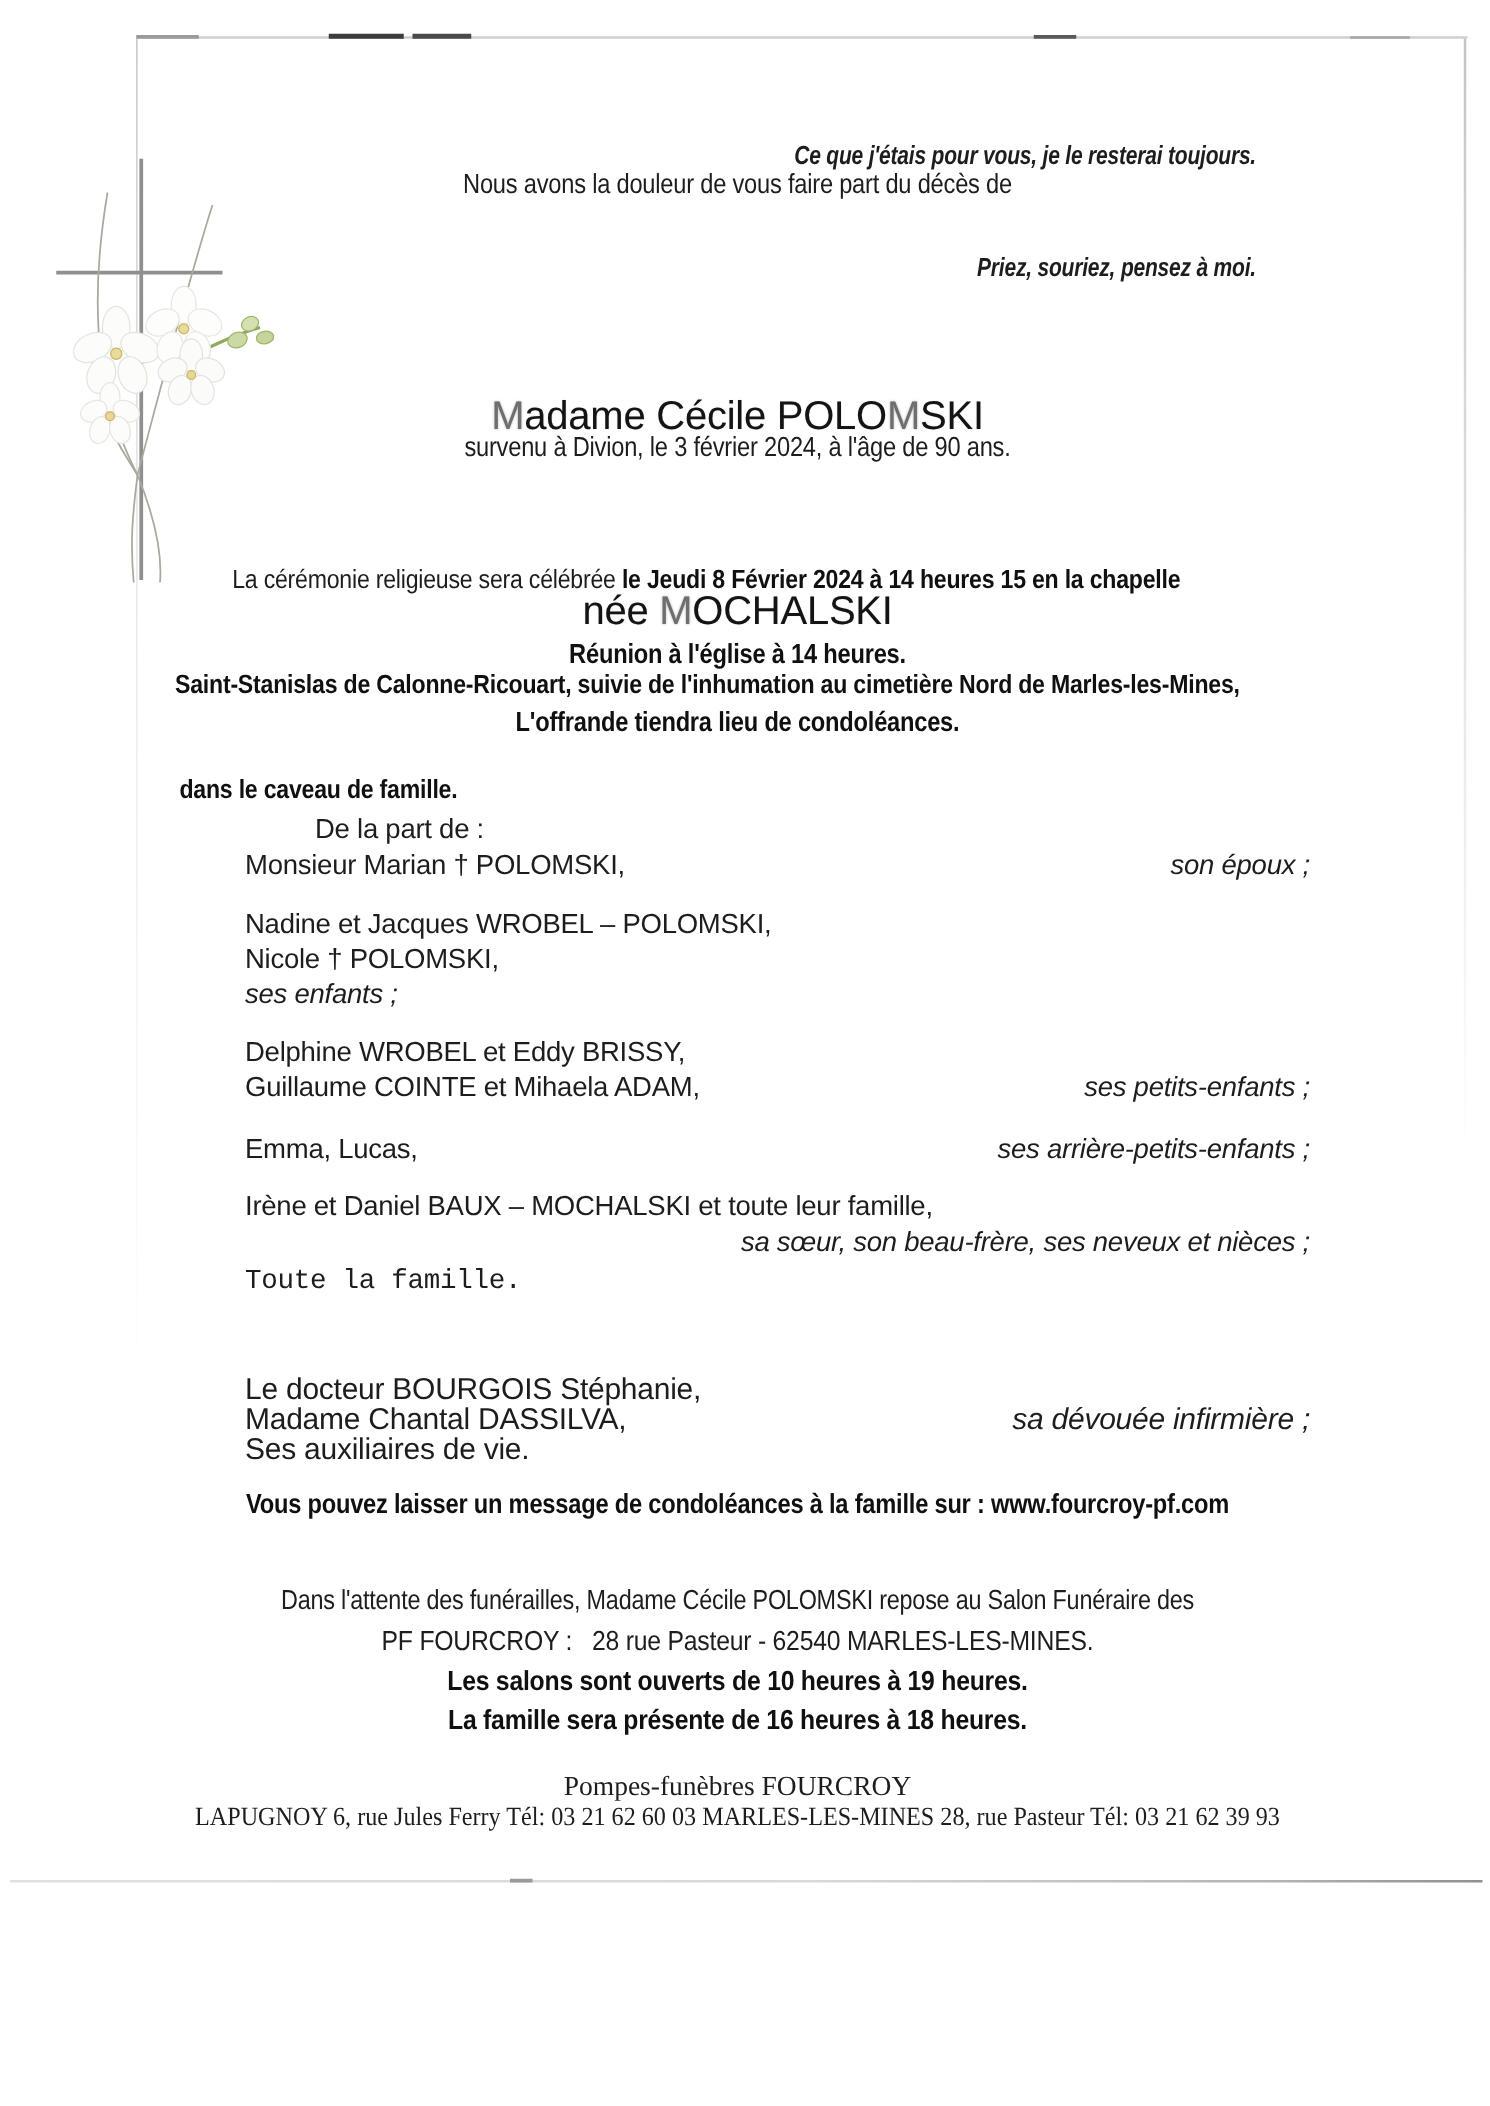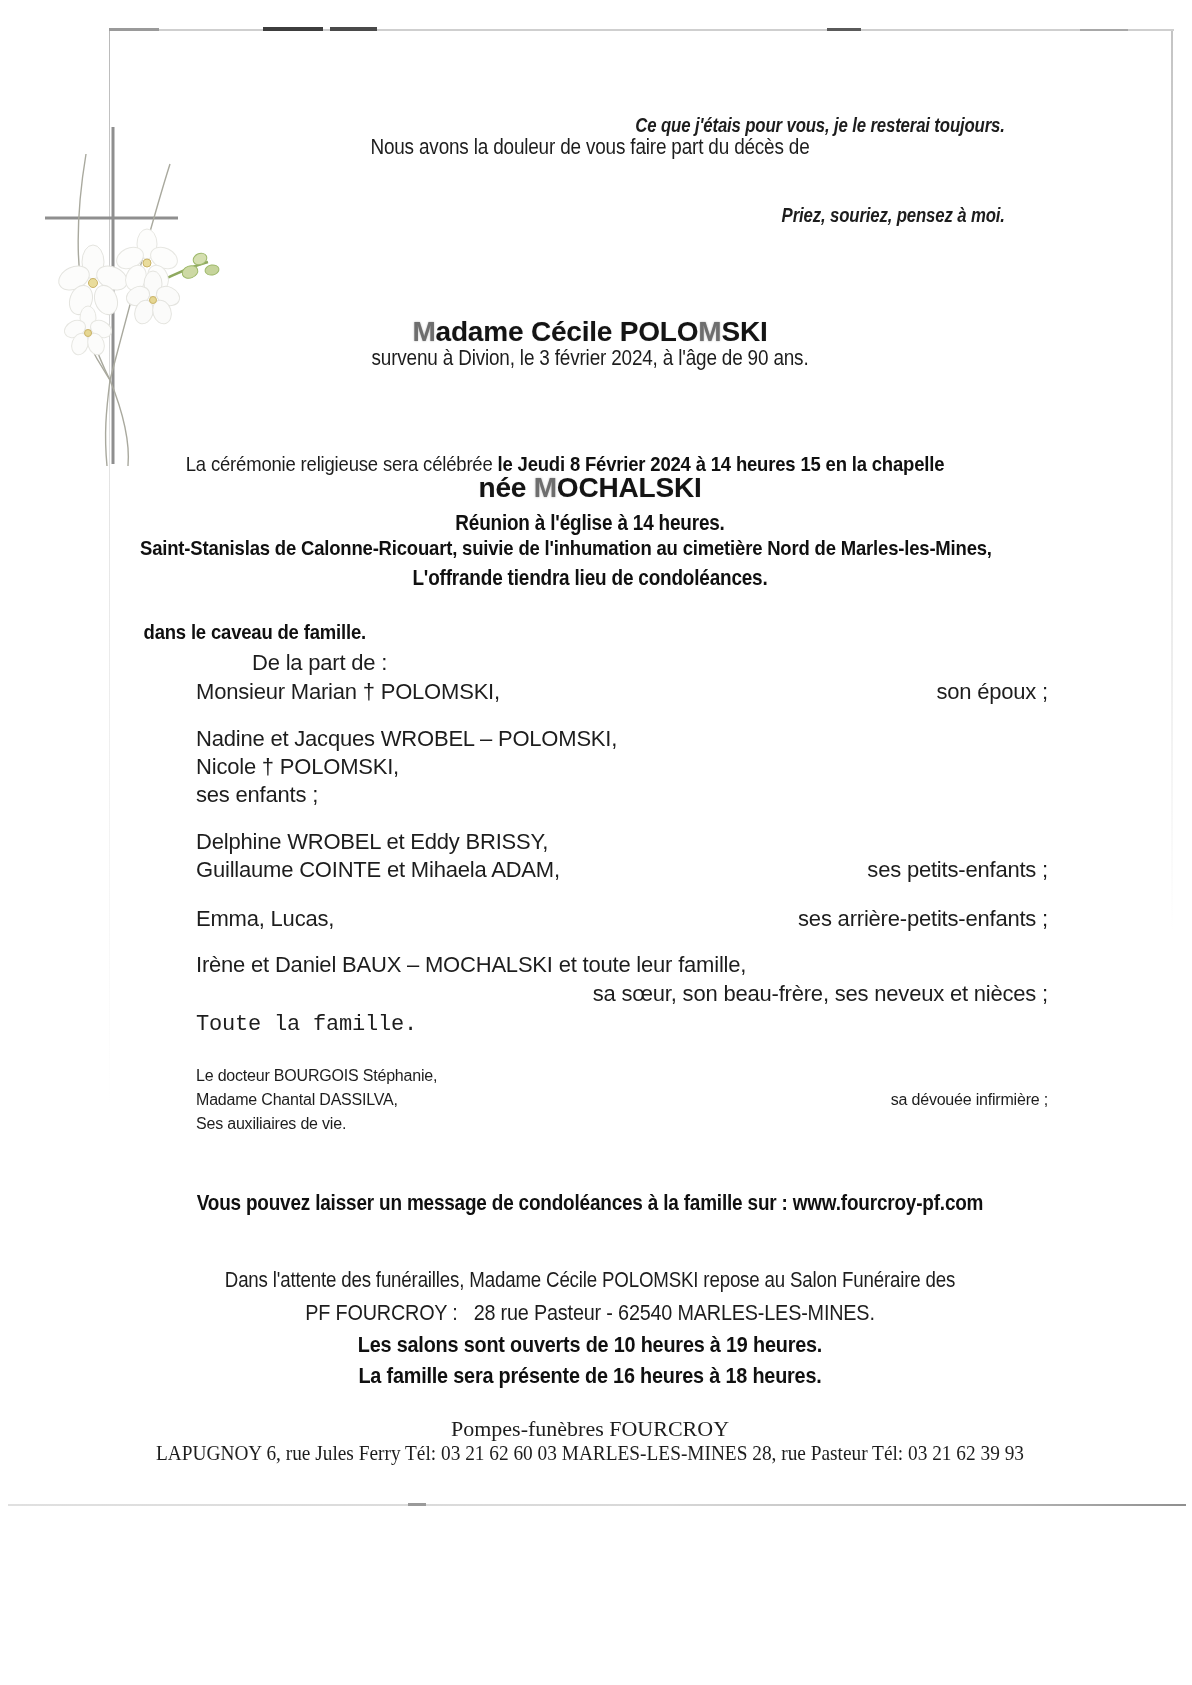--- a/index.html
+++ b/index.html
@@ -22,39 +22,39 @@
     background:linear-gradient(#c4c4c4,#e5e5e5 55%,rgba(229,229,229,0));}
   .bottom-line{left:8px;top:1504px;width:1178px;height:2px;
     background:linear-gradient(to right,#e0e0e0,#d8d8d8 55%,#b5b5b5 85%,#8f8f8f);}
   
   .center-block{left:10px;right:22px;text-align:center;white-space:pre;}
   .narrow-c{transform:scaleX(.86);transform-origin:50% 50%;}
   .narrow-c90{transform:scaleX(.9);transform-origin:50% 50%;}
   .quote{right:187px;top:50px;text-align:right;font-style:italic;font-weight:600;
     font-size:21px;line-height:30px;transform:scaleX(.8);transform-origin:100% 0;white-space:pre;}
   .intro{top:134px;font-size:22px;}
-  .title{top:202px;font-size:28px;font-weight:bold;line-height:52px;color:#141414;
+  .title{top:202px;font-size:32px;font-weight:normal;line-height:52px;color:#141414;
     text-shadow:0 0 1px rgba(20,20,20,.2);}
   .gray-letter{color:#6e6e6e;text-shadow:0 0 2px rgba(110,110,110,.55);}
   .death{top:345px;font-size:22px;}
   .ceremony{left:140px;top:394px;width:1010px;font-size:21px;line-height:28px;
     transform:scaleX(.88);transform-origin:0 0;white-space:pre;}
   .ceremony .l1{padding-left:52px;}
   .ceremony .l3{padding-left:4px;}
   .b{font-weight:bold;color:#101010;}
   .reunion{top:510px;font-size:22px;font-weight:bold;color:#101010;}
   .offering{top:565px;font-size:22px;font-weight:bold;color:#101010;}
   .from-label{left:252px;top:650px;font-size:22px;}
   .fam{left:196px;width:852px;font-size:22px;}
   .fam-line{display:flex;justify-content:space-between;align-items:flex-end;line-height:28px;white-space:pre;}
-  .rel{font-weight:500;text-align:right;}
+  .rel{font-style:italic;font-weight:500;text-align:right;}
   .r1{top:678px;} .r2{top:725px;} .r3{top:828px;line-height:29px;}
   .r4{top:905px;} .r5{top:951px;} .r6{top:1011px;font-family:Liberation Mono, monospace;}
   .r5 .lab-line{display:block;text-align:right;line-height:30px;}
-  .caregivers{top:1064px;font-size:16px;}
+  .caregivers{top:1100px;font-size:24px;}
   .caregivers .fam-line{line-height:24px;}
   .condolence{top:1190px;font-size:22px;font-weight:bold;color:#101010;}
   .repose1{top:1267px;font-size:22px;transform:scaleX(.85);transform-origin:50% 50%;}
   .repose2{top:1300px;font-size:22px;}
   .salons{top:1332px;font-size:22px;font-weight:bold;color:#101010;}
   .presence{top:1363px;font-size:22px;font-weight:bold;color:#101010;}
   .footer1{top:1416px;font-family:"Liberation Serif", serif;font-size:22px;letter-spacing:0;}
   .footer2{top:1441px;font-family:"Liberation Serif", serif;font-size:21px;letter-spacing:0;
     transform:scaleX(.92);transform-origin:50% 50%;}
   .deco{left:28px;top:112px;width:230px;height:360px;}

